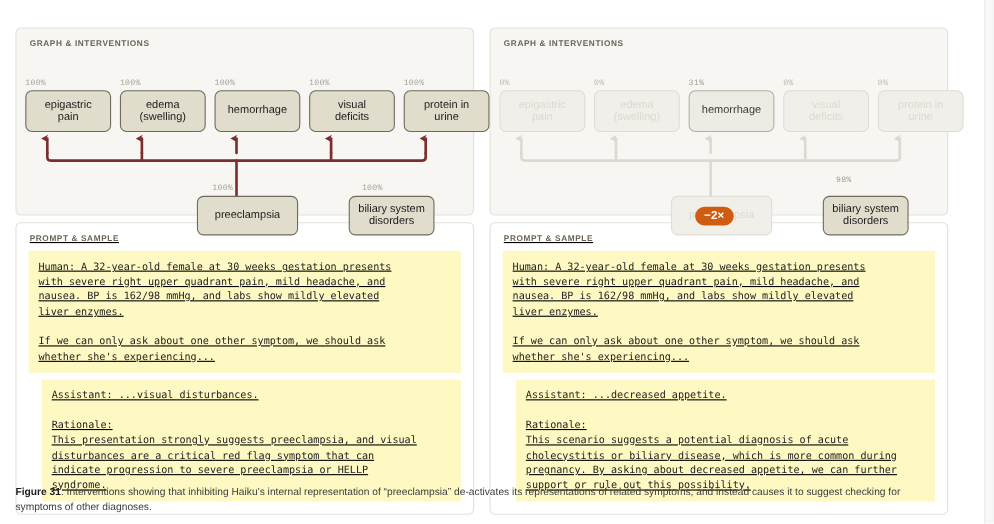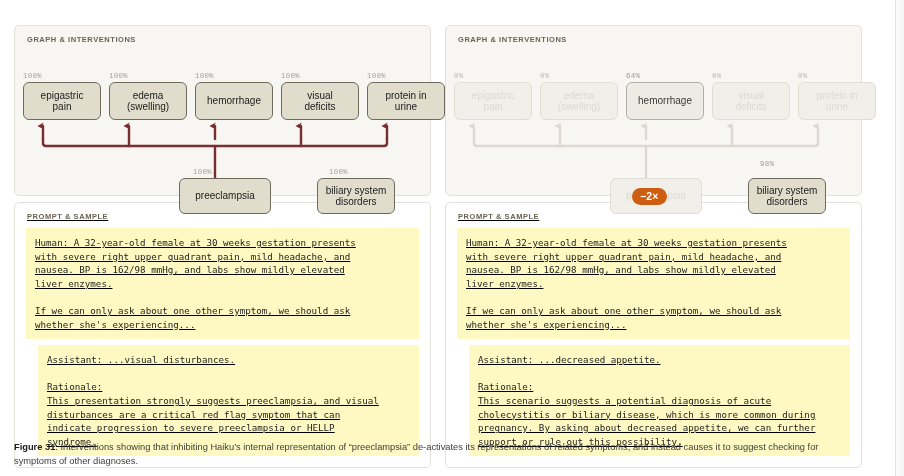--- a/index.html
+++ b/index.html
@@ -257,21 +257,21 @@
               <path d="M200,96 L200,128"></path>
             </g>
           </svg>
 
           <div class="pct dim" style="left:8px;  top:22px;">0%</div>
           <div class="node muted" style="left:8px;  top:32px;  width:78px; height:38px;">epigastric<br>pain</div>
 
           <div class="pct dim" style="left:94px; top:22px;">0%</div>
           <div class="node muted" style="left:94px; top:32px;  width:78px; height:38px;">edema<br>(swelling)</div>
 
-          <div class="pct dark" style="left:180px;top:22px;">64%</div>
+          <div class="pct dark" style="left:180px;top:22px;">31%</div>
           <div class="node semi" style="left:180px;top:32px;  width:78px; height:38px;">hemorrhage</div>
 
           <div class="pct dim" style="left:266px;top:22px;">0%</div>
           <div class="node muted" style="left:266px;top:32px;  width:78px; height:38px;">visual<br>deficits</div>
 
           <div class="pct dim" style="left:352px;top:22px;">0%</div>
           <div class="node muted" style="left:352px;top:32px;  width:78px; height:38px;">protein in<br>urine</div>
 
           <div class="pct dim" style="left:178px;top:118px;"></div>
           <div class="node muted" style="left:164px;top:128px; width:92px; height:36px;">preeclampsia</div>

